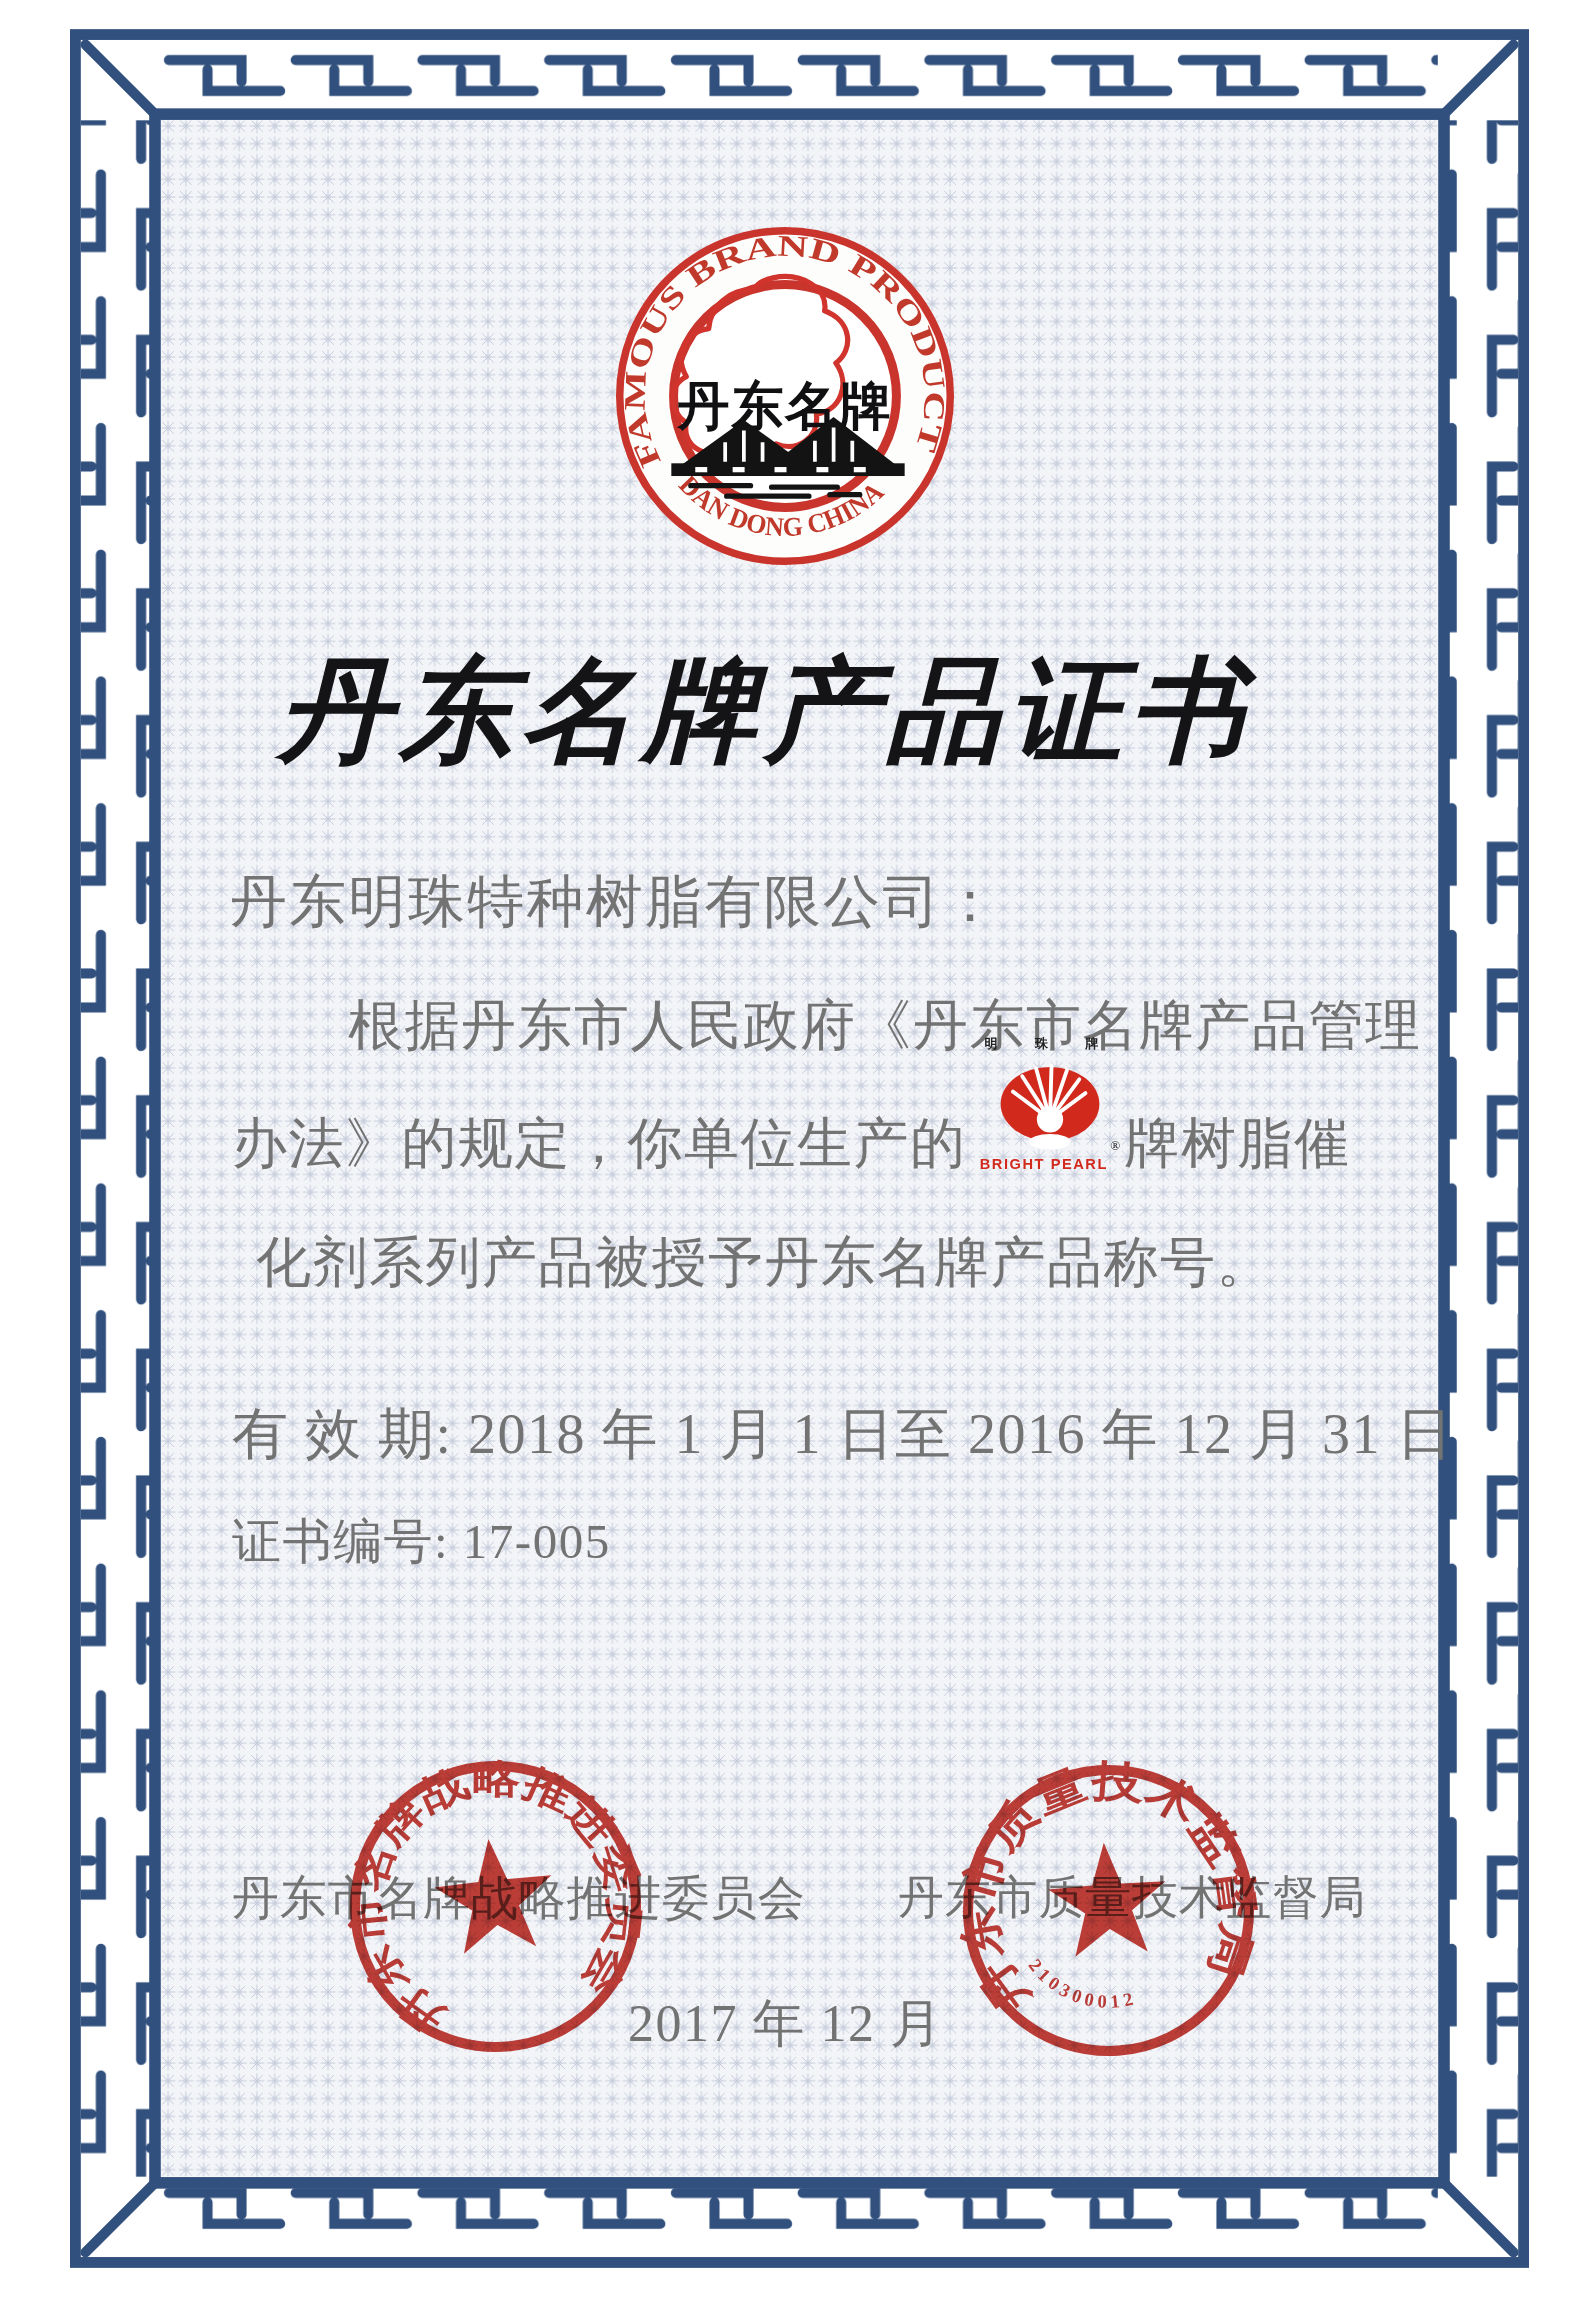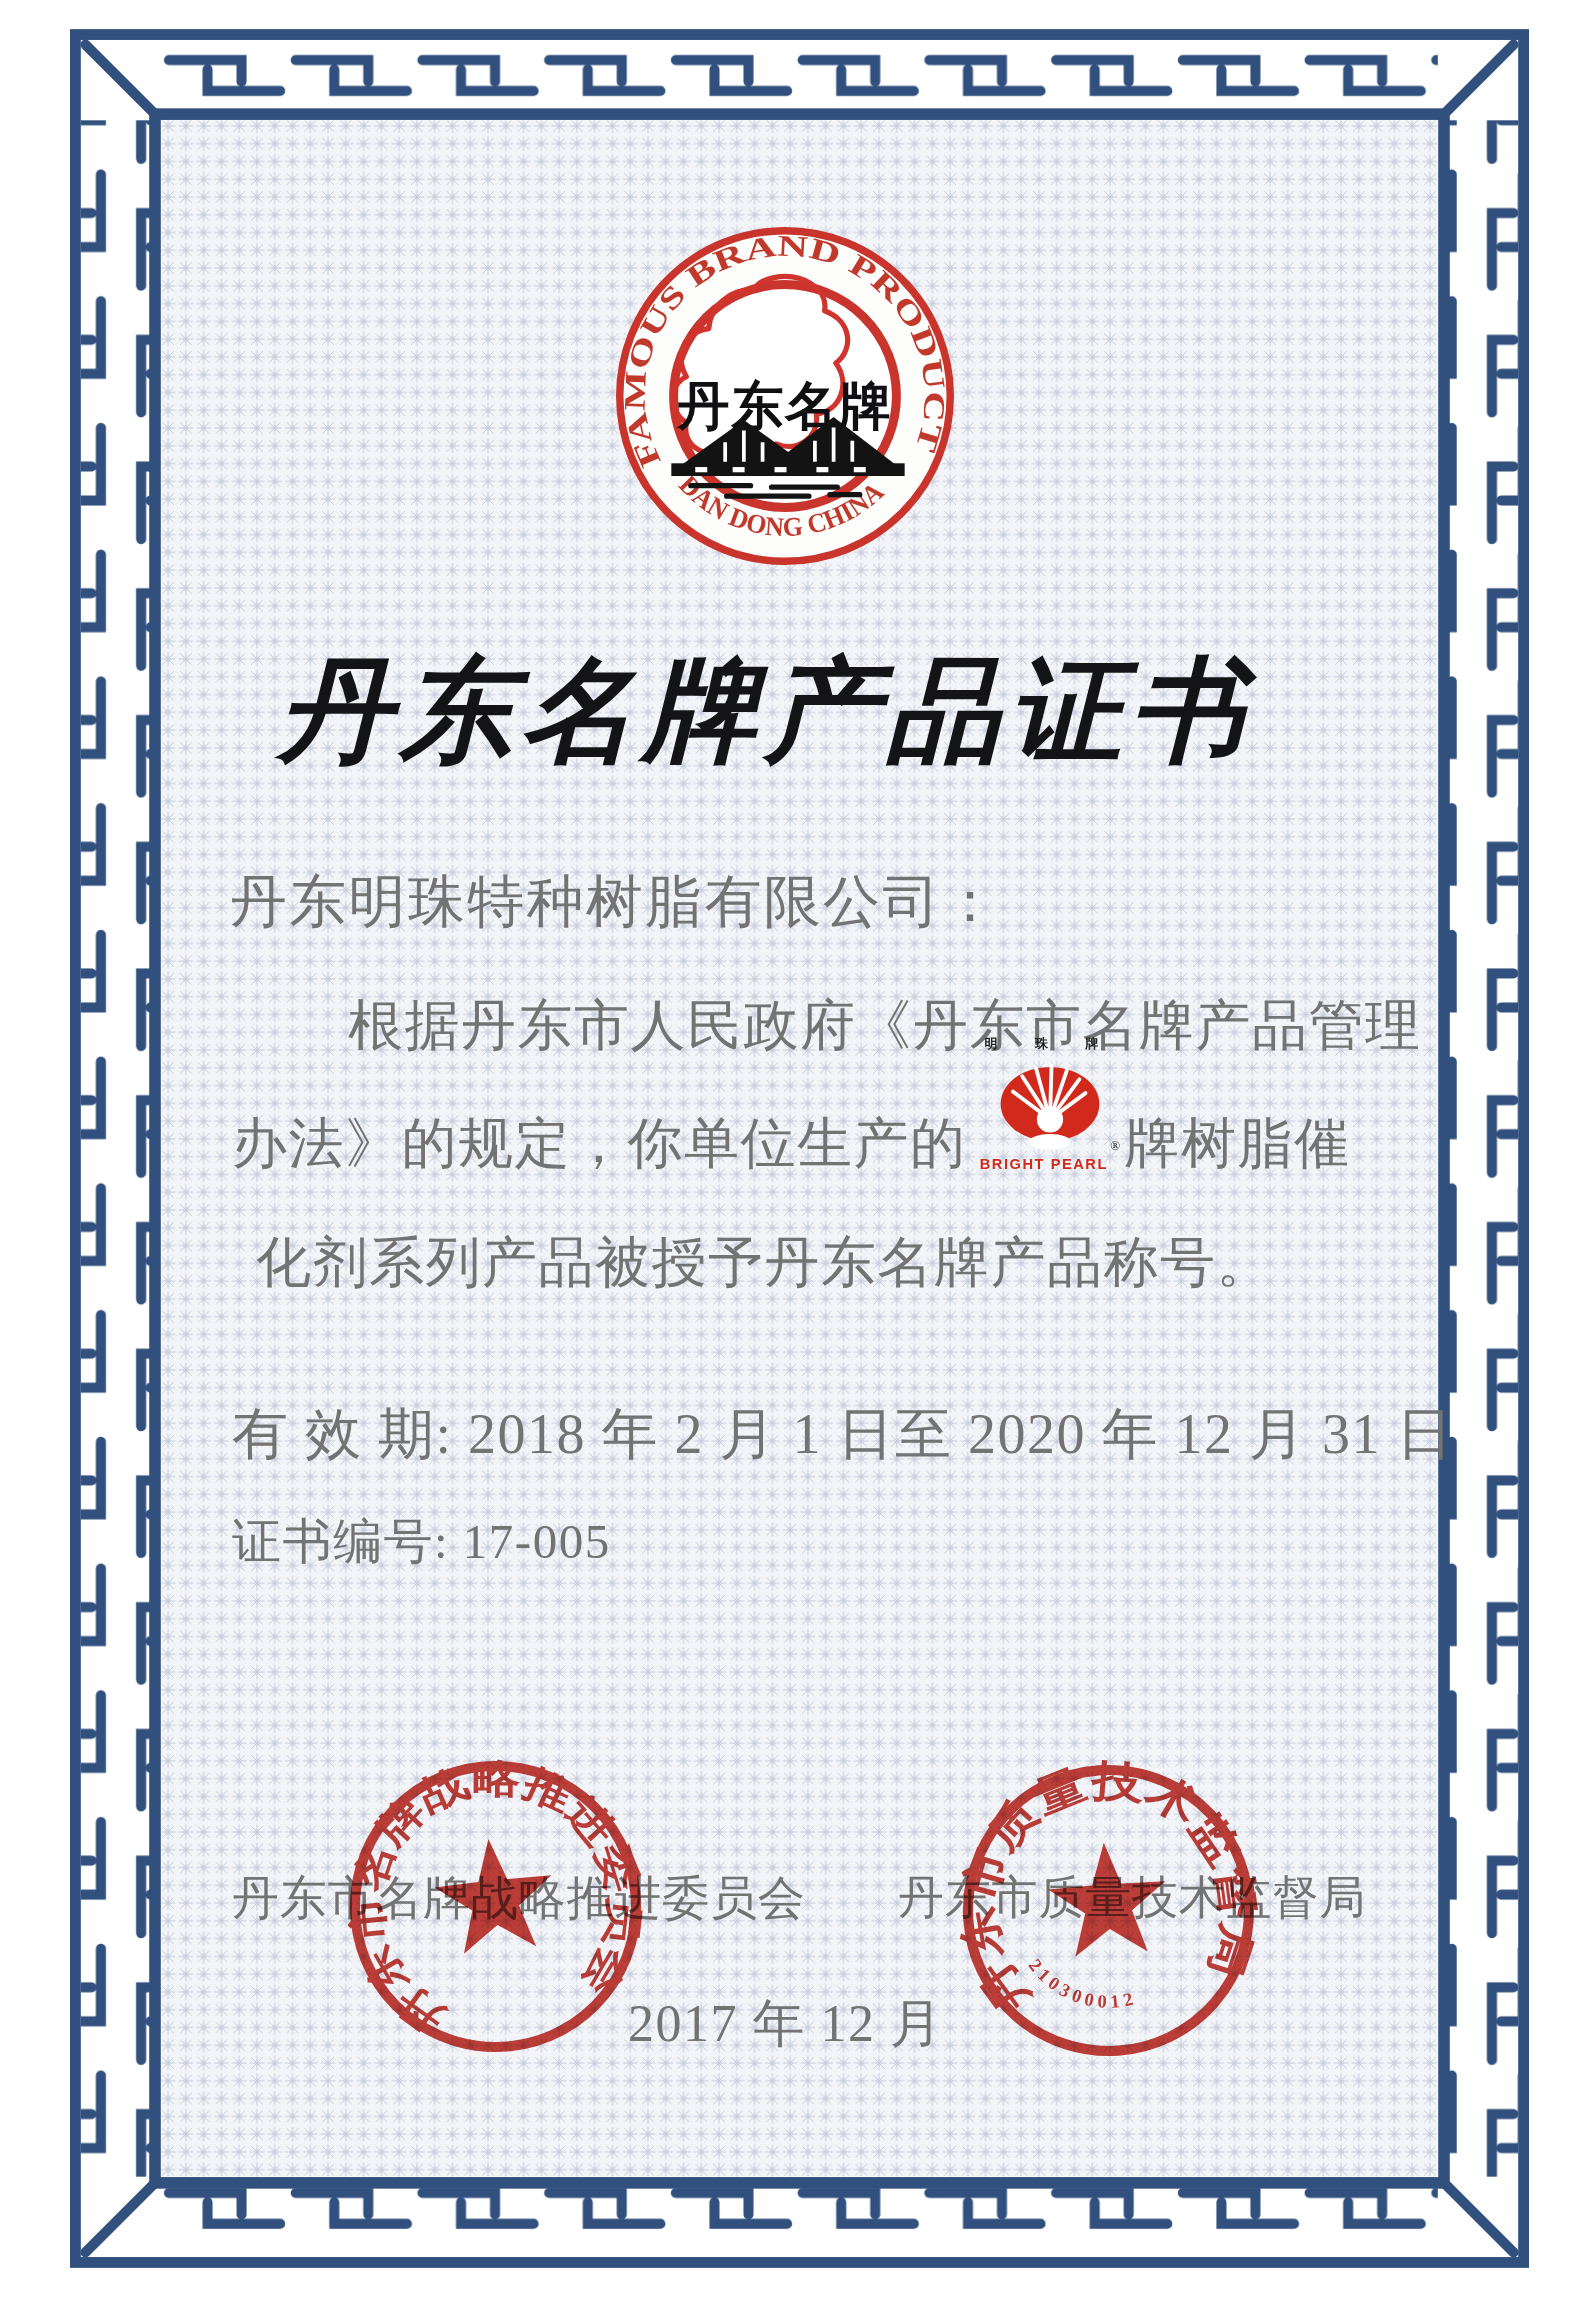--- a/index.html
+++ b/index.html
@@ -136,21 +136,21 @@
       <path d="M106 112 L128 48"></path>
       <path d="M106 112 L144 60"></path>
     <path d="M106 112 L152 78"></path>
   </g>
   <circle cx="106" cy="112" r="17" fill="#ffffff"></circle>
   <ellipse cx="106" cy="141" rx="27" ry="10" fill="#ffffff"></ellipse>
   <text x="98" y="176" text-anchor="middle" font-size="19" font-weight="700" letter-spacing="2" fill="#d2291d" font-family="Liberation Sans, DejaVu Sans, sans-serif">BRIGHT PEARL</text>
   <text x="184" y="152" font-size="17" fill="#222222">®</text>
 </svg>
 
-<div class="txt validity">有 效 期: 2018 年 2 月 1 日至 2020 年 12 月 31 日</div>
+<div class="txt validity">有 效 期: 2018 年 1 月 1 日至 2016 年 12 月 31 日</div>
 <div class="txt certno">证书编号: 17-005</div>
 
 <div class="txt issuerL">丹东市名牌战略推进委员会</div>
 <div class="txt issuerR">丹东市质量技术监督局</div>
 <div class="txt dateline">2017 年 12 月</div>
 
 <svg class="seal" style="left:345px;top:1756px;" width="301" height="301" viewBox="-195 -195 390 390">
   <defs>
     <path id="sLeftArc" d="M -74 128.2 A 148 148 0 1 1 74 128.2"></path>
   </defs>

